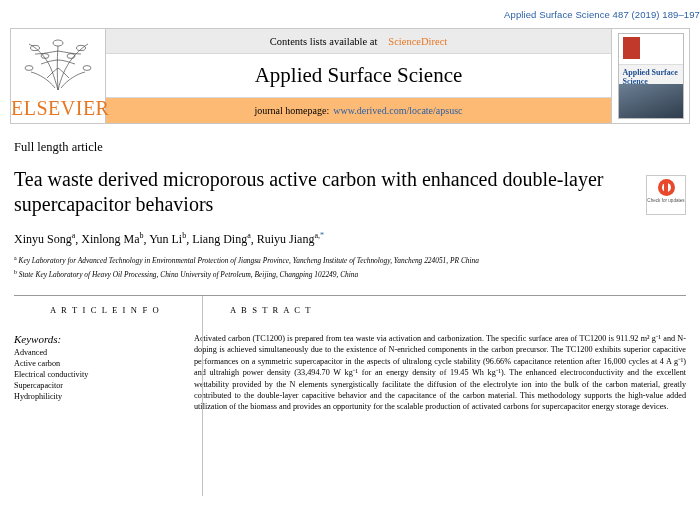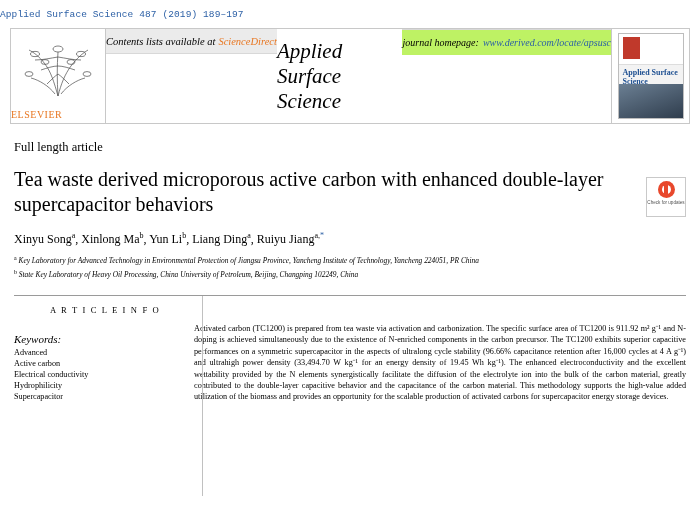--- a/index.html
+++ b/index.html
@@ -8,22 +8,22 @@
     background:#ffffff;
     font-family:"Liberation Serif", serif;
     color:#000;
     overflow:hidden;
     position:relative;
   }
   .page{position:relative;width:700px;height:531px;}
 
   
   .runhead{
-    text-align:left;
-    font-family:Liberation Mono, monospace;
+    text-align:right;
+    font-family:Liberation Sans, sans-serif;
     font-size:9.5px;
     color:#2b5fa5;
     padding-top:9px;
     letter-spacing:.1px;
   }
 
   
   .masthead{
     margin:8px 10px 0 10px;
     border:1px solid #c8c8c8;
@@ -40,50 +40,49 @@
     display:flex;flex-direction:column;justify-content:space-between;
     background:#fff;
   }
   .tree{
     flex:1;
     display:flex;align-items:center;justify-content:center;
     overflow:hidden;
   }
   .elsevier-word{
     font-family:"Liberation Serif", serif;
-    font-size:10px;
+    font-size:20px;
     color:#e87722;
     text-align:left;
     letter-spacing:.5px;
     padding-bottom:3px;
     font-weight:400;
   }
   .mh-center{
     flex:1;
-    display:flex;flex-direction:row;
-    box-sizing:border-box;
-    font-style:italic;
+    display:flex;flex-direction:column;
+    box-sizing:border-box;
   }
   .mh-row1{
     background:#ebebeb;
     height:24px;
     display:flex;align-items:center;justify-content:center;
     font-size:10.5px;
     border-bottom:1px solid #d8d8d8;
   }
-  .mh-row1 .sd{color:#e87722;padding-left:3px;}
+  .mh-row1 .sd{color:#e87722;padding-left:11px;}
   .mh-row2{
     flex:1;
     display:flex;align-items:center;justify-content:center;
     font-size:21px;
     font-family:"Liberation Serif", serif;
     background:#fff;
   }
   .mh-row3{
-    background:#bef264;
+    background:#fdba74;
     height:25px;
     display:flex;align-items:center;justify-content:center;
     font-size:10px;
     border-top:1px solid #d8d8d8;
   }
   .mh-row3 .url{color:#2b5fa5;padding-left:4px;}
   .mh-right{
     width:78px;
     border-left:1px solid #c8c8c8;
     box-sizing:border-box;
@@ -125,21 +124,21 @@
   .artype{
     margin:16px 14px 12px 14px;
     font-size:12.5px;
     font-family:"Liberation Serif", serif;
   }
 
   
   .title-wrap{
     margin:10px 14px 0 14px;
     display:flex;
-    align-items:flex-end;
+    align-items:center;
   }
   .title{
     flex:1;
     font-size:20px;
     line-height:25px;
     font-family:"Liberation Serif", serif;
     font-weight:400;
     padding-right:10px;
   }
   .crossmark{
@@ -313,24 +312,25 @@
   <div class="rule"></div>
 
   <div class="cols">
     <div class="col-left">
       <div class="sec-head">A R T I C L E   I N F O</div>
       <div class="kw-title">Keywords:</div>
       <div class="kw-list">
         <div>Advanced</div>
         <div>Active carbon</div>
         <div>Electrical conductivity</div>
+        <div>Supercapacitor</div>
         <div>Hydrophilicity</div>
-        <div>Supercapacitor</div>
       </div>
     </div>
     <div class="col-right">
+      <div class="sec-head">A B S T R A C T</div>
       <div class="abstract">Activated carbon (TC1200) is prepared from tea waste via activation and carbonization. The specific surface area of TC1200 is 911.92 m² g⁻¹ and N-doping is achieved simultaneously due to the existence of N-enriched components in the carbon precursor. The TC1200 exhibits superior capacitive performances on a symmetric supercapacitor in the aspects of ultralong cycle stability (96.66% capacitance retention after 16,000 cycles at 4 A g⁻¹) and ultrahigh power density (33,494.70 W kg⁻¹ for an energy density of 19.45 Wh kg⁻¹). The enhanced electroconductivity and the excellent wettability provided by the N elements synergistically facilitate the diffusion of the electrolyte ion into the bulk of the carbon material, greatly contributed to the double-layer capacitive behavior and the capacitance of the carbon material. This methodology supports the high-value added utilization of the biomass and provides an opportunity for the scalable production of activated carbons for supercapacitor energy storage devices.</div>
     </div>
   </div>
 
   <div class="vdiv"></div>
 
 </div>
 
 </body></html>

